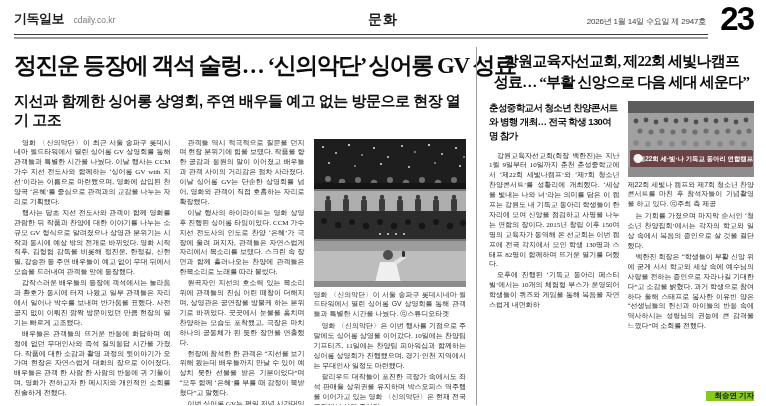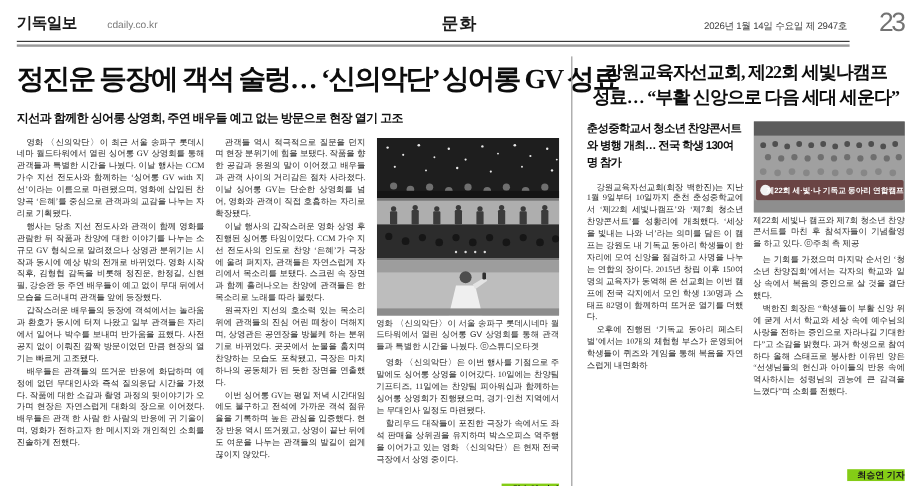--- a/index.html
+++ b/index.html
@@ -6,36 +6,36 @@
   html,body { background:#e8e8e4; }
   .page {
     position:relative; width:766px; height:406px; margin:0 auto;
     background:#ffffff; overflow:hidden; color:#1a1a1a;
     font-family:"Liberation Sans","DejaVu Sans",sans-serif;
   }
   
   .header { position:relative; height:34px; padding:6px 14px 0 14px; }
   .masthead-group { position:absolute; left:14px; bottom:6px; }
   .masthead { font-size:13px; font-weight:800; letter-spacing:-0.5px; }
-  .site-url { font-size:8.5px; color:#7a7a7a; margin-left:21px; }
+  .site-url { font-size:8.5px; color:#7a7a7a; margin-left:5px; }
   .section-title { position:absolute; left:0; right:0; bottom:5px; text-align:center; font-size:14px; font-weight:600; letter-spacing:1px; }
   .dateline { position:absolute; right:60px; bottom:7px; font-size:8px; color:#3c3c3c; letter-spacing:-0.2px;margin-top:36px; }
-  .page-number { position:absolute; right:13px; top:2px; font-size:22px; font-weight:400; letter-spacing:-2px; color:#737373; line-height:34px; }
+  .page-number { position:absolute; right:13px; top:2px; font-size:33px; font-weight:700; letter-spacing:-2px; color:#000000; line-height:34px; }
   .header-rule { margin:0 58px 0 14px; border-top:1.5px solid #3a3a3a; border-bottom:2.5px solid #9a9a9a; height:4.5px; }
   
   .content { display:flex; padding:8px 12px 0 14px; height:366px; overflow:hidden; }
   .left-article { width:462px; padding-right:10px; }
   .right-article { width:278px; border-left:1px solid #9c9c9c; padding-left:12px; }
   
   .l-headline {
     font-family:"Liberation Serif","DejaVu Serif",serif;
     font-size:23px; font-weight:900; letter-spacing:-1.5px; white-space:nowrap;
     margin:3px 0 11px 0; color:#0d0d0d;
   }
-  .l-subtitle { font-size:10px; font-weight:700; letter-spacing:-0.5px; margin-bottom:9px; color:#111; }
+  .l-subtitle { font-size:15px; font-weight:700; letter-spacing:-0.5px; margin-bottom:9px; color:#111; }
   .columns { display:flex; gap:9px; height:298px; overflow:hidden; }
   .col { position:relative; overflow:hidden; }
   .colA { width:160px; }
   .colB { width:128px; }
   .colC { width:156px; }
   p.body {
     font-family:"Liberation Serif","DejaVu Serif",serif;
     font-size:7px; line-height:9.9px; text-align:justify; text-indent:8px;
     color:#1c1c1c; margin-bottom:1px;
   }
@@ -85,22 +85,23 @@
       <div class="columns">
         <div class="col colA">
           <p class="body">영화 〈신의악단〉이 최근 서울 송파구 롯데시네마 월드타워에서 열린 싱어롱 GV 상영회를 통해 관객들과 특별한 시간을 나눴다. 이날 행사는 CCM 가수 지선 전도사와 함께하는 ‘싱어롱 GV with 지선’이라는 이름으로 마련됐으며, 영화에 삽입된 찬양곡 ‘은혜’를 중심으로 관객과의 교감을 나누는 자리로 기획됐다.</p>
           <p class="body">행사는 당초 지선 전도사와 관객이 함께 영화를 관람한 뒤 작품과 찬양에 대한 이야기를 나누는 소규모 GV 형식으로 알려졌으나 상영관 분위기는 시작과 동시에 예상 밖의 전개로 바뀌었다. 영화 시작 직후, 김형협 감독을 비롯해 정진운, 한정길, 신현필, 강승완 등 주연 배우들이 예고 없이 무대 뒤에서 모습을 드러내며 관객들 앞에 등장했다.</p>
           <p class="body">갑작스러운 배우들의 등장에 객석에서는 놀라움과 환호가 동시에 터져 나왔고 일부 관객들은 자리에서 일어나 박수를 보내며 반가움을 표했다. 사전 공지 없이 이뤄진 깜짝 방문이었던 만큼 현장의 열기는 빠르게 고조됐다.</p>
           <p class="body">배우들은 관객들의 뜨거운 반응에 화답하며 예정에 없던 무대인사와 즉석 질의응답 시간을 가졌다. 작품에 대한 소감과 촬영 과정의 뒷이야기가 오가며 현장은 자연스럽게 대화의 장으로 이어졌다. 배우들은 관객 한 사람 한 사람의 반응에 귀 기울이며, 영화가 전하고자 한 메시지와 개인적인 소회를 진솔하게 전했다.</p>
         </div>
 
         <div class="col colB">
           <p class="body">관객들 역시 적극적으로 질문을 던지며 현장 분위기에 힘을 보탰다. 작품을 향한 공감과 응원의 말이 이어졌고 배우들과 관객 사이의 거리감은 점차 사라졌다. 이날 싱어롱 GV는 단순한 상영회를 넘어, 영화와 관객이 직접 호흡하는 자리로 확장됐다.</p>
-          <p class="body">이날 행사의 갑작스러운 영화 상영 후 진행된 싱어롱 타임이었다. CCM 가수 지선 전도사의 인도로 찬양 ‘은혜’가 극장에 울려 퍼지자, 관객들은 자연스럽게 자리에서 목소리를 보탰다. 스크린 속 장면과 함께 흘러나오는 찬양에 관객들은 한목소리로 노래를 따라 불렀다.</p>
+          <p class="body">이날 행사의 하이라이트는 영화 상영 후 진행된 싱어롱 타임이었다. CCM 가수 지선 전도사의 인도로 찬양 ‘은혜’가 극장에 울려 퍼지자, 관객들은 자연스럽게 자리에서 목소리를 보탰다. 스크린 속 장면과 함께 흘러나오는 찬양에 관객들은 한목소리로 노래를 따라 불렀다.</p>
           <p class="body">원곡자인 지선의 호소력 있는 목소리 위에 관객들의 진심 어린 떼창이 더해지며, 상영관은 공연장을 방불케 하는 분위기로 바뀌었다. 곳곳에서 눈물을 훔치며 찬양하는 모습도 포착됐고, 극장은 마치 하나의 공동체가 된 듯한 장면을 연출했다.</p>
+          <p class="body">현장에 참석한 한 관객은 “지선을 보기 위해 왔는데 배우들까지 만날 수 있어 예상치 못한 선물을 받은 기분이었다”며 “모두 함께 ‘은혜’를 부를 때 감정이 북받쳤다”고 말했다.</p>
           <p class="body">이번 싱어롱 GV는 평일 저녁 시간대임에도 불구하고 전석에 가까운 객석 점유율을 기록하며 높은 관심을 입증했다. 현장 반응 역시 뜨거웠고, 상영이 끝난 뒤에도 여운을 나누는 관객들의 발길이 쉽게 끊이지 않았다.</p>
         </div>
 
         <div class="col colC">
           <div class="photo">
             <svg width="156" height="148" viewBox="0 0 156 148" xmlns="http://www.w3.org/2000/svg">
 
               <rect x="0" y="0" width="156" height="50" fill="#1e1e1e"></rect>
               <g fill="#e9e9e9">
                 <circle cx="9" cy="8" r="1"></circle>

